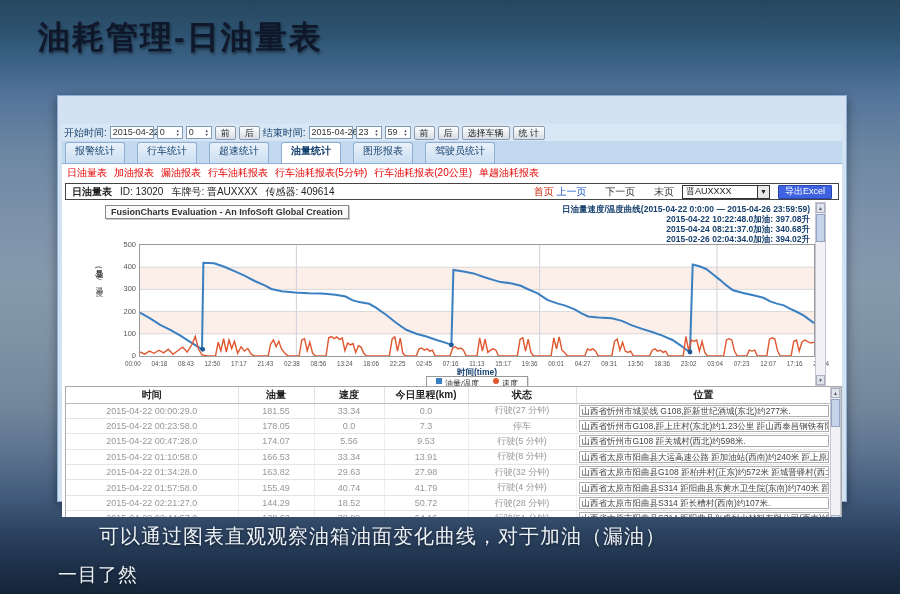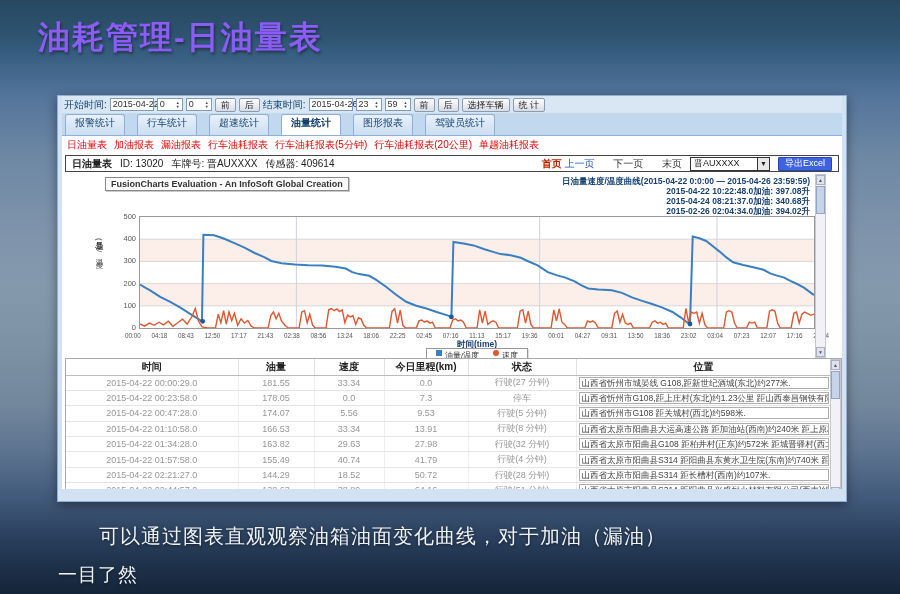--- a/index.html
+++ b/index.html
@@ -7,39 +7,40 @@
   body {
     font-family:"Liberation Sans","DejaVu Sans",sans-serif;
     position:relative;
     background:linear-gradient(180deg,
       #27475f 0%, #2e5472 6%, #3a6184 10%, #53749a 16%, #6d87a3 26%,
       #7e93ab 38%, #8599ad 48%, #7e92a6 58%, #73879c 68%, #5d7490 76%,
       #41597a 84%, #2b415f 90%, #1c2f47 96%, #152539 100%);
   }
   .slide-title {
     position:absolute; left:38px; top:16px;
-    font-size:32px; font-weight:bold; color:#8b5cf6; letter-spacing:2px;
+    font-size:32px; font-weight:bold; color:#0f172a; letter-spacing:2px;
     text-shadow:1px 2px 3px rgba(0,0,0,.45);
   }
   
   .window {
     position:absolute; left:57px; top:95px; width:790px; height:407px;
     background:#d2e2f2; border:1px solid #8fb0d4; padding:0 4px 4px 4px;
     box-shadow:0 3px 10px rgba(0,0,0,.4);
   }
   .titlebar {
     height:15px; margin:0 -4px; padding:1px 6px;
     background:linear-gradient(180deg,#f5faff,#c9dcf0);
     border-bottom:1px solid #a8c3e0;
     font-size:11px; font-weight:bold; color:#14406e; line-height:13px;
   }
   .controls-row {
     height:17px; display:flex; align-items:center; gap:3px;
     background:#d9e7f5; font-size:10px; color:#14406e; padding:1px 2px;
     white-space:nowrap;
+    margin-top:28px;
   }
   .fld { background:#fff; border:1px solid #7f9db9; height:13px; line-height:11px;
     font-size:9px; color:#333; padding:0 2px; display:inline-flex; align-items:center; }
   .datefld { width:44px; justify-content:space-between; }
   .cal-icon { width:9px; height:9px; background:linear-gradient(180deg,#e8eef6,#b9cce2);
     border:1px solid #7f9db9; display:inline-block; }
   .spinfld { width:26px; justify-content:space-between; }
   .spin { display:inline-flex; flex-direction:column; font-size:4px; line-height:4px; color:#446; }
   .btn {
     height:14px; padding:0 5px; font-size:9px; color:#222; line-height:12px;
@@ -60,25 +61,25 @@
   .links-row { padding:2px 5px; display:flex; gap:7px; font-size:10px; color:#e60000; white-space:nowrap; }
   .links-row span { text-decoration:none; }
   .toolbar {
     margin:1px 3px 2px 3px; border:1px solid #444; height:17px;
     display:flex; align-items:center; gap:8px; font-size:10px; padding:0 6px; color:#222;
     white-space:nowrap;
   }
   .toolbar .rep-name { font-weight:bold; }
   .toolbar .spacer { flex:1; }
   .pg { cursor:pointer; }
-  .pg0 { color:#c22000; font-weight:bold; }
+  .pg0 { color:#c22000; font-weight:normal; }
   .pg1 { color:#1a56c4; }
   .pg2,.pg3 { color:#333;margin-left:16px; }
   .vehicle-select {
-    width:80px; height:14px; border:1px solid #333; display:inline-flex;
+    width:88px; height:14px; border:1px solid #333; display:inline-flex;
     align-items:center; justify-content:space-between; font-size:9px; padding-left:3px;
     background:#fff;
   }
   .vehicle-select .dd { width:12px; height:12px; border-left:1px solid #333;
     display:flex; align-items:center; justify-content:center; font-size:7px; background:#e8e8e8; }
   .export-btn {
     background:#3f63e0; color:#fff; font-size:9px; padding:1px 6px; height:14px;
     display:inline-flex; align-items:center; border:1px solid #2747b0; border-radius:1px;
   }
   

